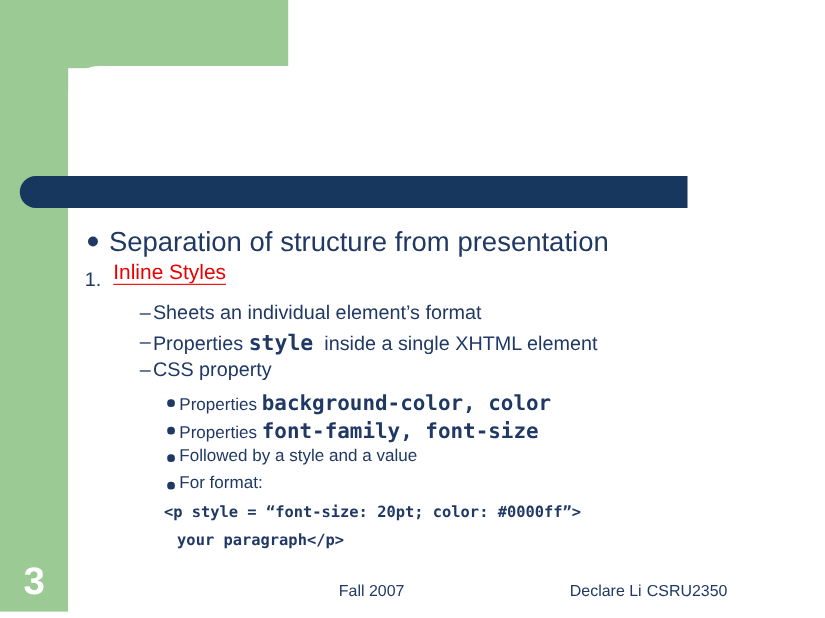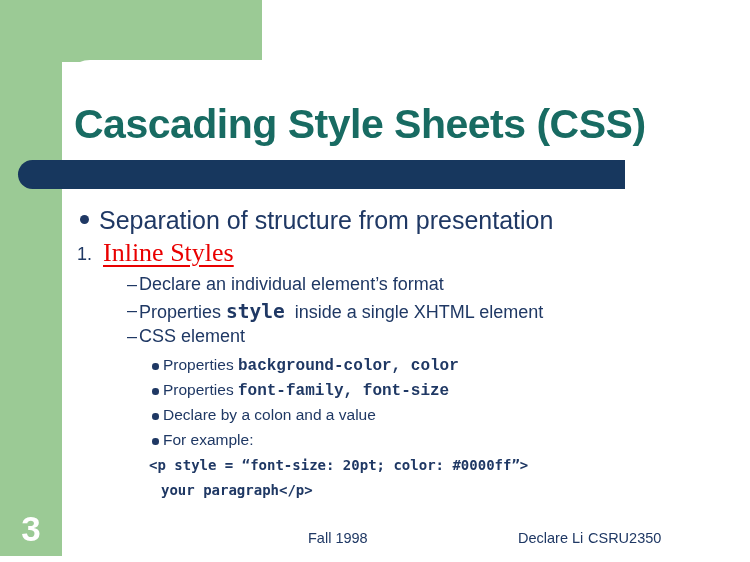--- a/index.html
+++ b/index.html
@@ -32,31 +32,31 @@
     background:var(--navy);border-radius:14.5px 0 0 14.5px;z-index:3;
   }
   
   #content-lines{position:absolute;left:0;top:12px;width:633px;height:562px;z-index:2;}
   .line{position:absolute;left:0;width:100%;color:var(--body);line-height:1.22;white-space:pre;}
   .line .text{position:absolute;top:0;}
   .dot{position:absolute;background:var(--body);border-radius:50%;}
   .line-bullet .dot{left:80px;top:10px;width:9px;height:9px;}
   .line-bullet .text{left:99px;font-size:25px;}
   .line-numbered .num{position:absolute;left:77px;top:7px;font-size:18px;}
-  .line-numbered .text{left:103px;font-size:26px;font-family:Liberation Serif, serif;}
+  .line-numbered .text{left:103px;font-size:19px;}
   .line-dash .dash{position:absolute;left:127px;top:0;font-size:18px;}
   .line-dash .text{left:139px;font-size:18px;}
   .line-sub .dot{left:152px;top:7px;width:6.5px;height:6.5px;}
   .line-sub .text{left:163px;font-size:15.5px;}
   .seg-code{
     font-family:"DejaVu Sans Mono","Liberation Mono",monospace;
     font-weight:bold;
   }
   .line-dash .seg-code{font-size:19.5px;}
-  .line-sub .seg-code{font-size:16px;font-family:Liberation Mono, monospace;}
+  .line-sub .seg-code{font-size:19px;}
   .line-code .text{font-size:18.5px;}
   .line-code .seg-code{font-size:14px;}
   .seg-link{color:var(--red);text-decoration:underline;text-underline-offset:4px;cursor:pointer;}
   
   .footer-item{position:absolute;top:530px;font-size:14.5px;color:var(--body);white-space:nowrap;}
   .footer-semester{left:308px;}
   .footer-author{left:518px;}
   .footer-course{left:588px;}
   .page-number{
     position:absolute;left:0;top:509px;width:62px;text-align:center;
@@ -64,34 +64,33 @@
   }
 </style>
 </head>
 <body>
 
 <div class="slide">
   <div class="green-strip"></div>
   <div class="green-band"></div>
   <div class="content-panel"></div>
 
-  <h1 class="slide-title" style="margin:0;">Cascading Style Sheets (CSS)</h1>
   <div class="navy-bar"></div>
 
   <div id="content-lines">
       <div class="line line-bullet" style="top: 193px;"><span class="dot"></span><span class="text"><span class="seg-plain">Separation of structure from presentation</span></span></div>
       <div class="line line-numbered" style="top: 225px;"><span class="num">1.</span><span class="text"><span class="seg-link">Inline Styles</span></span></div>
-      <div class="line line-dash" style="top: 262px;"><span class="dash">–</span><span class="text"><span class="seg-plain">Declare an individual element’s format</span></span></div>
+      <div class="line line-dash" style="top: 262px;"><span class="dash">–</span><span class="text"><span class="seg-plain">Sheets an individual element’s format</span></span></div>
       <div class="line line-dash" style="top: 288px;"><span class="dash">–</span><span class="text"><span class="seg-plain">Properties </span><span class="seg-code">style</span><span class="seg-plain">  inside a single XHTML element</span></span></div>
-      <div class="line line-dash" style="top: 314px;"><span class="dash">–</span><span class="text"><span class="seg-plain">CSS element</span></span></div>
+      <div class="line line-dash" style="top: 314px;"><span class="dash">–</span><span class="text"><span class="seg-plain">CSS property</span></span></div>
       <div class="line line-sub" style="top: 344px;"><span class="dot"></span><span class="text"><span class="seg-plain">Properties </span><span class="seg-code">background-color, color</span></span></div>
       <div class="line line-sub" style="top: 369px;"><span class="dot"></span><span class="text"><span class="seg-plain">Properties </span><span class="seg-code">font-family, font-size</span></span></div>
-      <div class="line line-sub" style="top: 394px;"><span class="dot"></span><span class="text"><span class="seg-plain">Declare by a colon and a value</span></span></div>
-      <div class="line line-sub" style="top: 419px;"><span class="dot"></span><span class="text"><span class="seg-plain">For example:</span></span></div>
+      <div class="line line-sub" style="top: 394px;"><span class="dot"></span><span class="text"><span class="seg-plain">Followed by a style and a value</span></span></div>
+      <div class="line line-sub" style="top: 419px;"><span class="dot"></span><span class="text"><span class="seg-plain">For format:</span></span></div>
       <div class="line line-code" style="top: 441px;"><span class="text" style="left: 149px;"><span class="seg-code">&lt;p style = “font-size: 20pt; color: #0000ff”&gt;</span></span></div>
       <div class="line line-code" style="top: 466px;"><span class="text" style="left: 161px;"><span class="seg-code">your paragraph&lt;/p&gt;</span></span></div>
     </div>
 
-  <span class="footer-item footer-semester">Fall 1998</span>
+  <span class="footer-item footer-semester">Fall 2007</span>
   <span class="footer-item footer-author">Declare Li</span>
   <span class="footer-item footer-course">CSRU2350</span>
   <div class="page-number">3</div>
 </div>
 
 </body></html>

